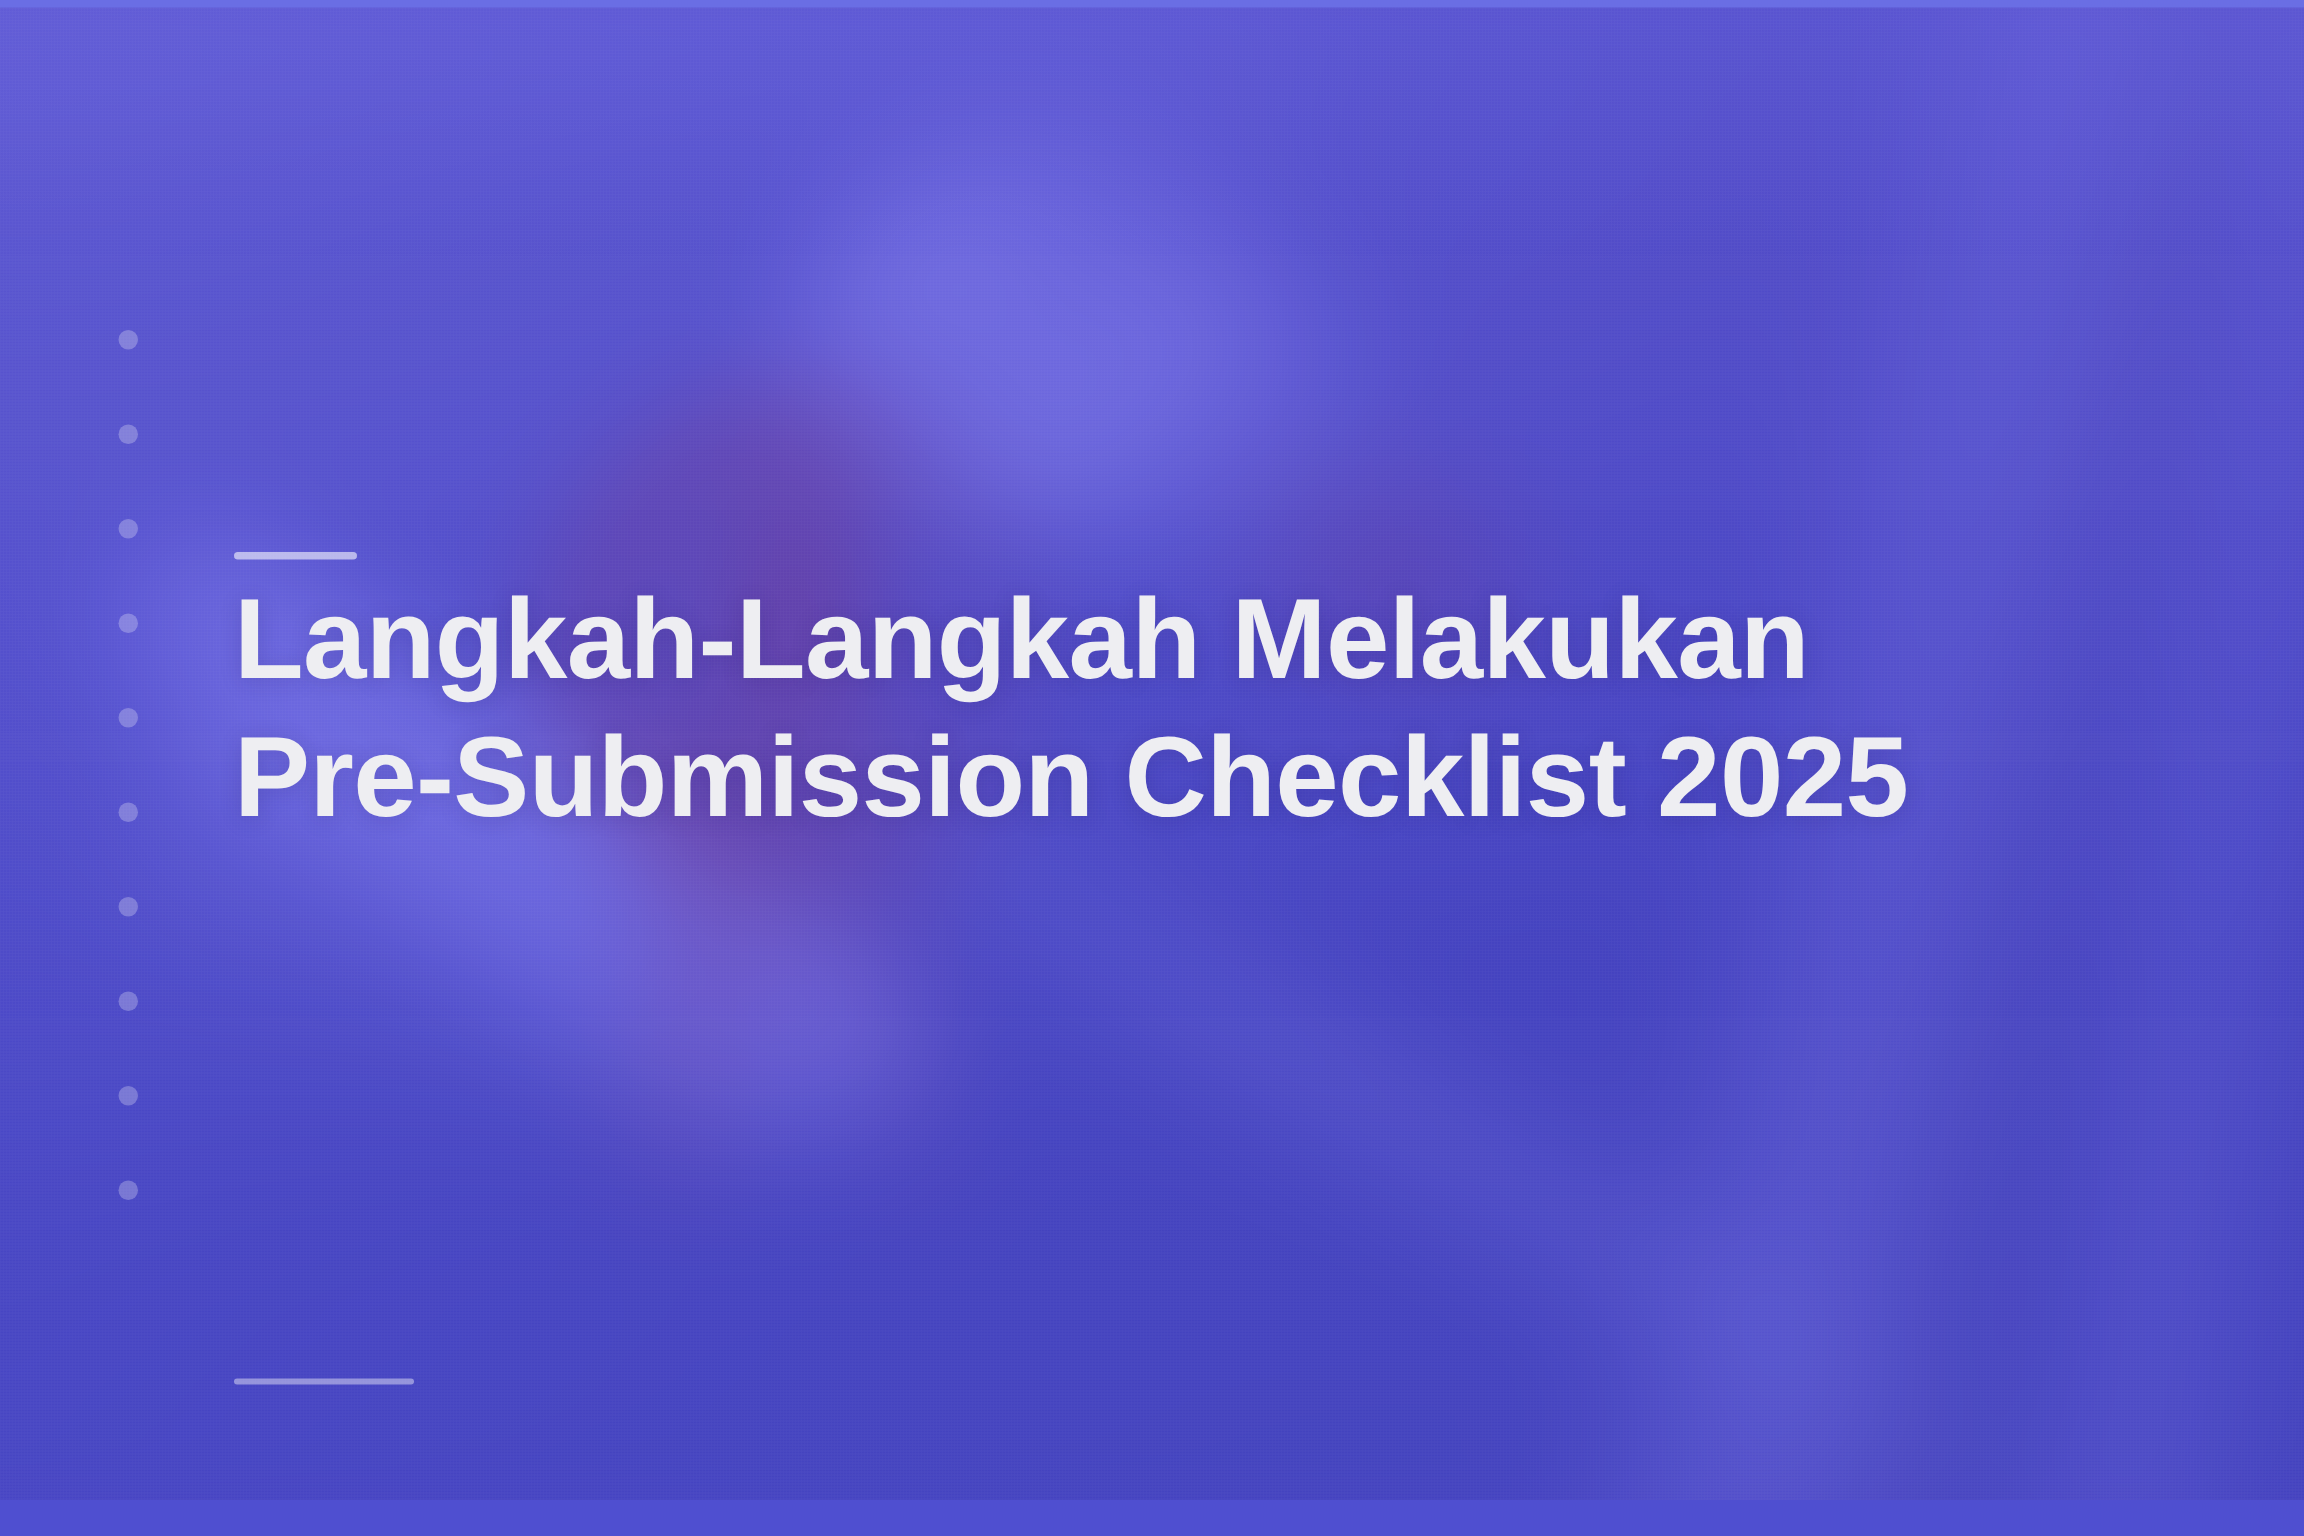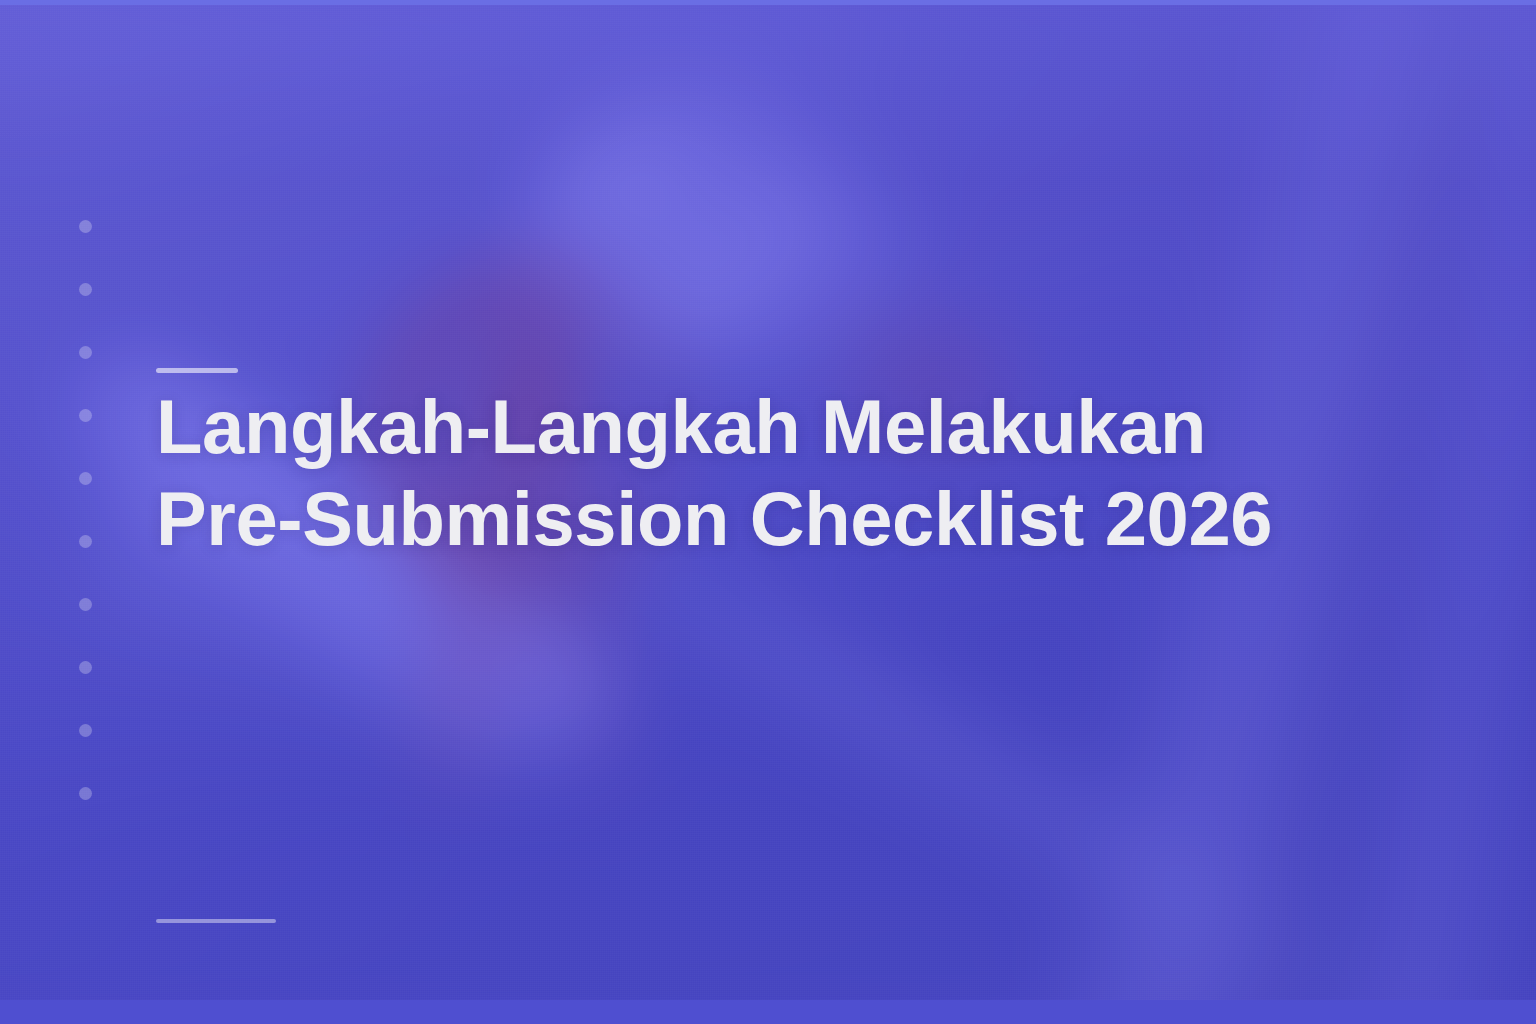--- a/index.html
+++ b/index.html
@@ -316,19 +316,19 @@
       <span class="dot"></span>
       <span class="dot"></span>
       <span class="dot"></span>
       <span class="dot"></span>
     </div>
 
     <div class="rule-top"></div>
 
     <h1 class="headline">
       <span class="ln">Langkah-Langkah Melakukan</span>
-      <span class="ln">Pre-Submission Checklist 2026</span>
+      <span class="ln">Pre-Submission Checklist 2025</span>
     </h1>
 
     <div class="rule-bottom"></div>
 
   </div>
 </div>
 
 </body></html>

